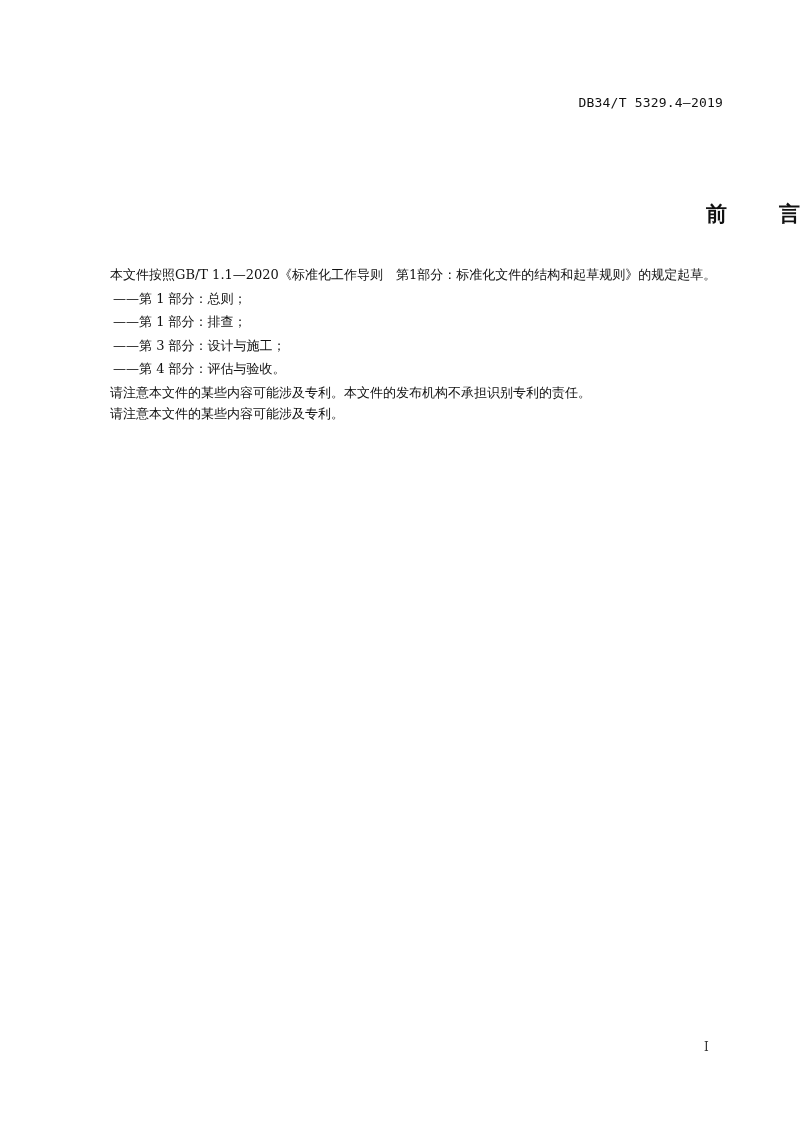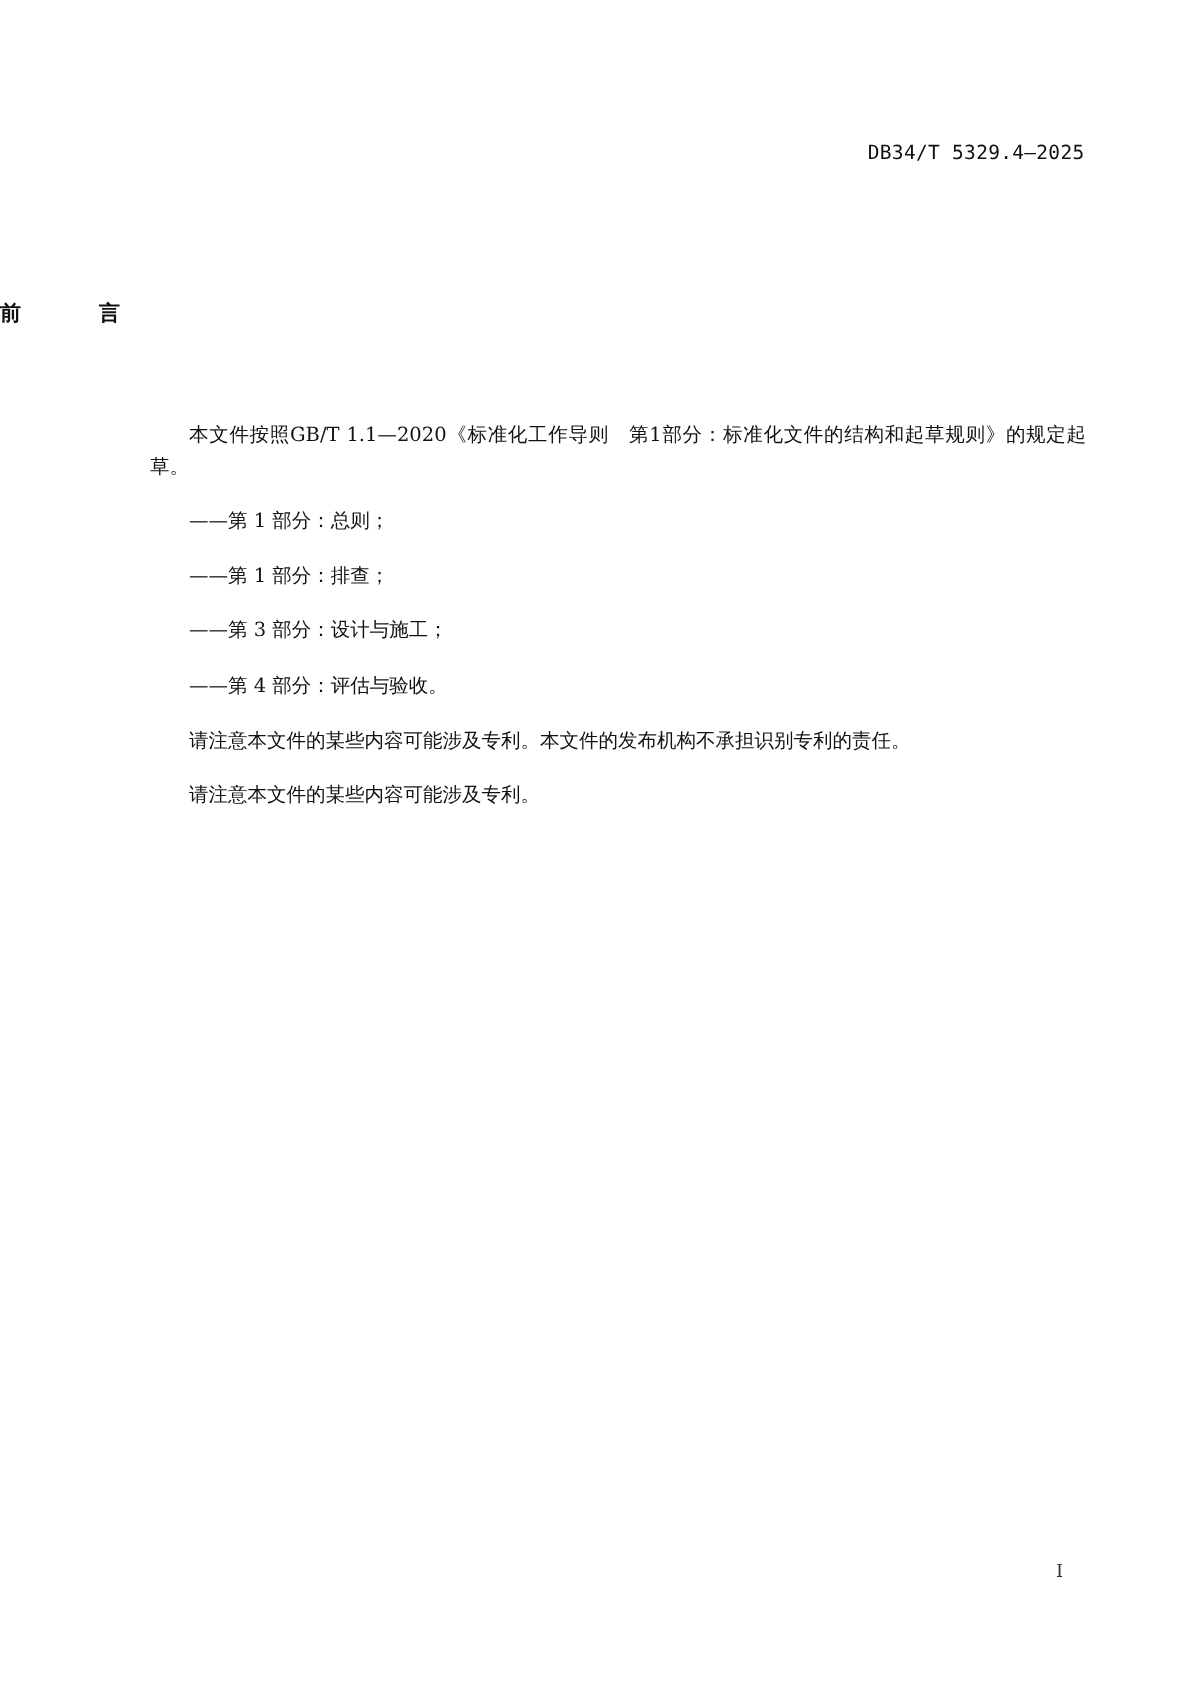--- a/index.html
+++ b/index.html
@@ -1,32 +1,32 @@
 <!DOCTYPE html>
 <html><head>
 <meta charset="utf-8">
 <style>
   html, body { margin:0; padding:0; background:#ffffff; }
   body { width:800px; height:1132px; position:relative; overflow:hidden; color:#111;
          font-family: "DejaVu Serif", "Liberation Serif", serif; }
   .docnum { position:absolute; top:95px; right:77px; font-family:"DejaVu Sans Mono","Liberation Mono",monospace;
             font-size:13px; letter-spacing:0.2px; }
-  .title { position:absolute; top:200px; left:0; width:800px; text-align:left;
-           font-family:"DejaVu Sans","Liberation Sans",sans-serif; font-size:14px; font-weight:bold; }
+  .title { position:absolute; top:200px; left:0; width:800px; text-align:right;
+           font-family:"DejaVu Sans","Liberation Sans",sans-serif; font-size:21px; font-weight:bold; }
   .title span { display:inline-block; }
   .title .gap { width:52px; }
   .body { position:absolute; top:265px; left:84px; width:656px; font-size:13px; line-height:20.6px; }
-  .p { text-indent:2em; margin:16px; text-align:justify; text-align-last:left; }
-  .li { margin:16px; padding-left:2em; }
+  .p { text-indent:2em; margin:0; text-align:justify; text-align-last:left; }
+  .li { margin:3px; padding-left:2em; }
   .pageno { position:absolute; top:1040px; left:704px; font-size:12px; color:#333; }
 </style>
 </head>
 <body>
 
-<div class="docnum">DB34/T 5329.4—2025</div>
+<div class="docnum">DB34/T 5329.4—2019</div>
 
 <div class="title">
   <span>前</span><span class="gap"></span><span>言</span>
 </div>
 
 <div class="body">
   <p class="p">本文件按照GB/T 1.1—2020《标准化工作导则　第1部分：标准化文件的结构和起草规则》的规定起草。</p>
   <p class="li">——第 1 部分：总则；</p>
   <p class="li">——第 1 部分：排查；</p>
   <p class="li">——第 3 部分：设计与施工；</p>

